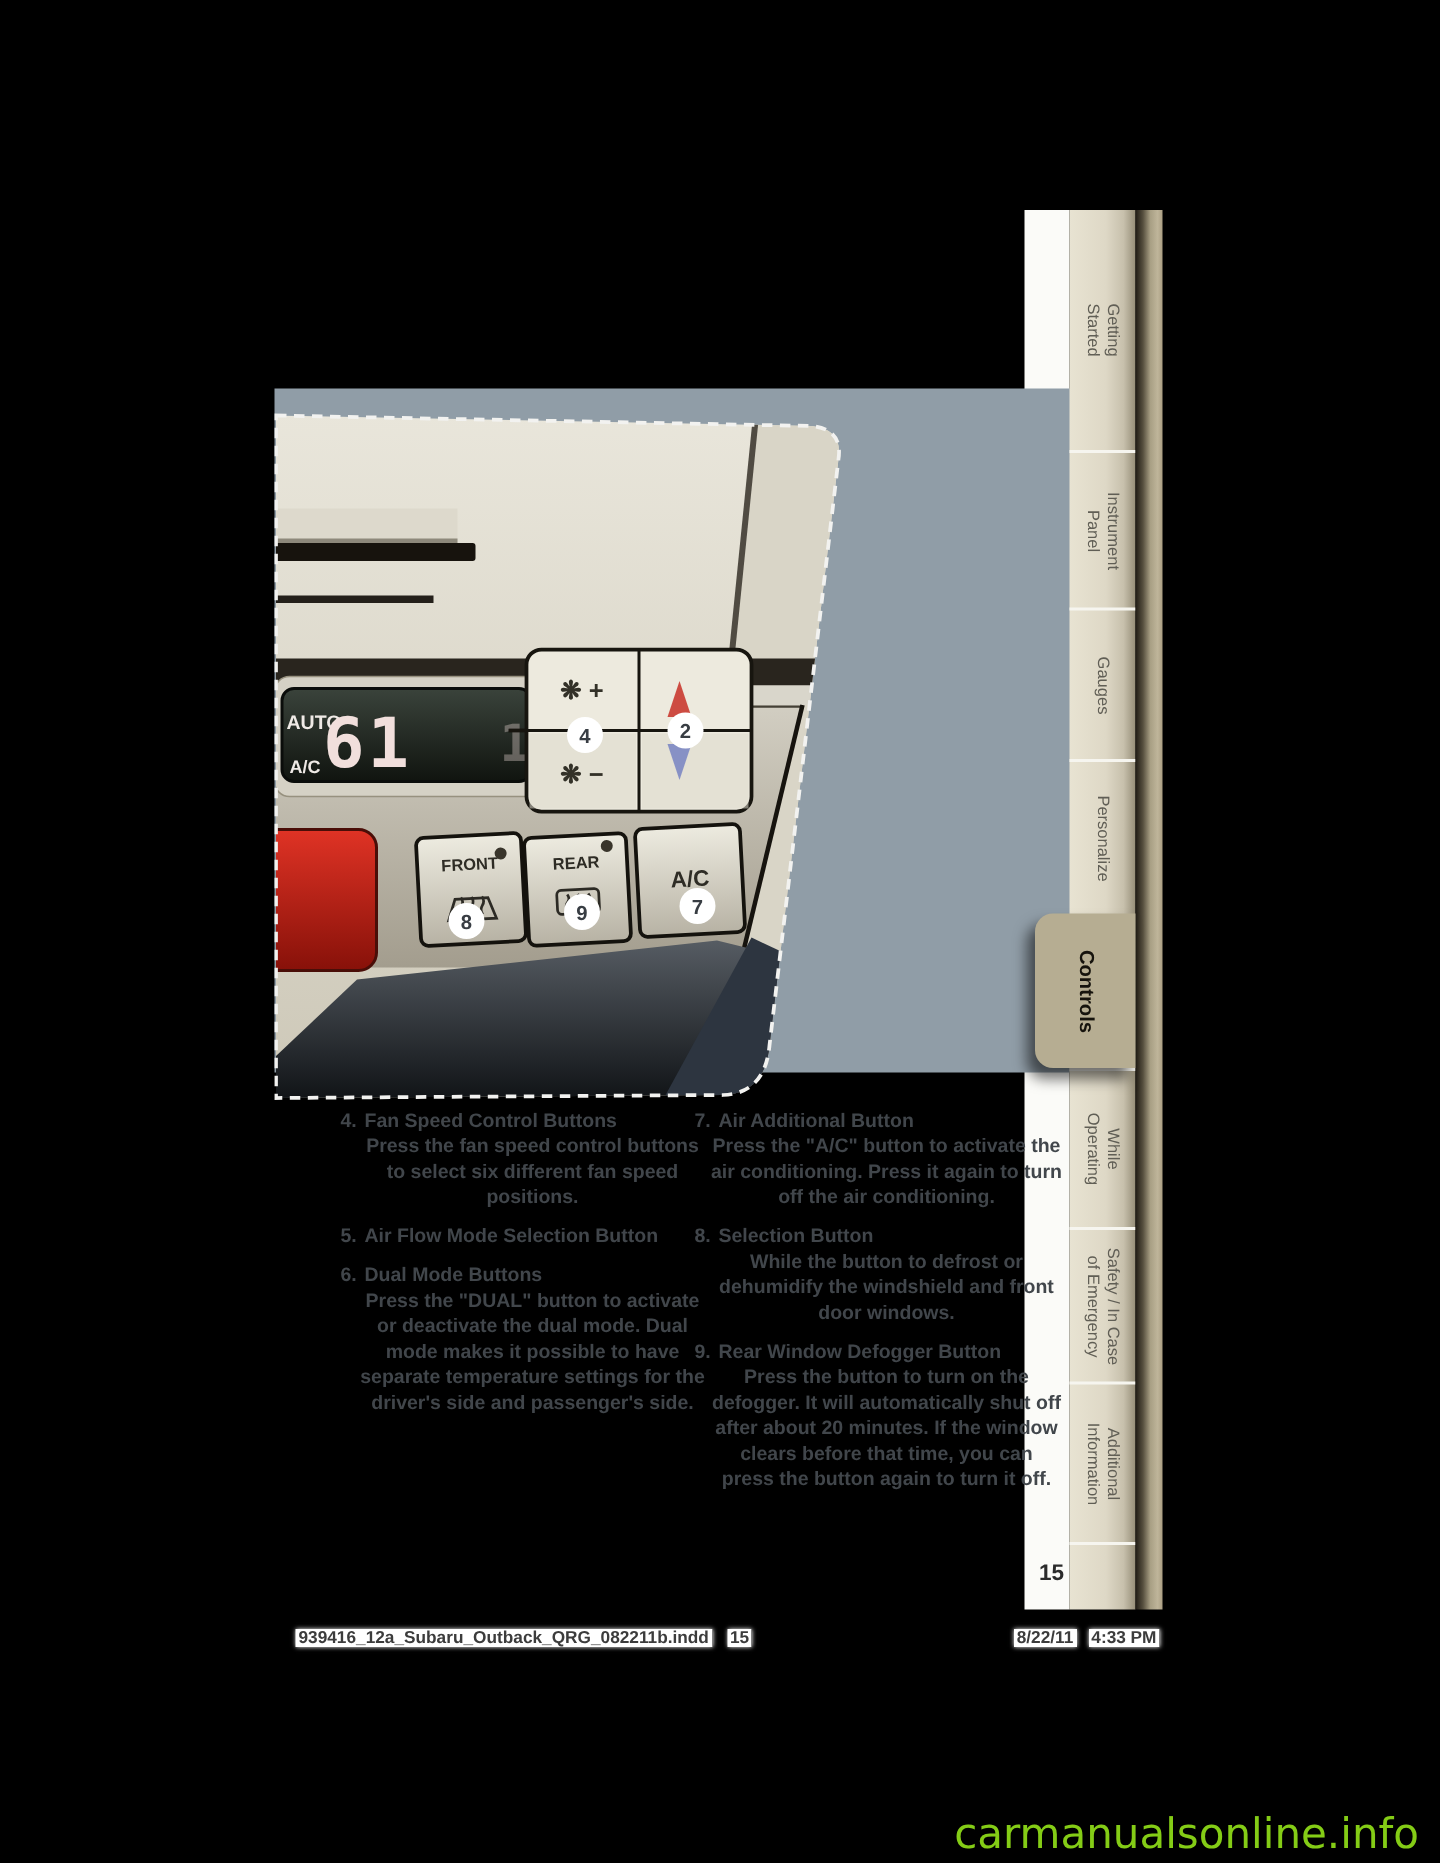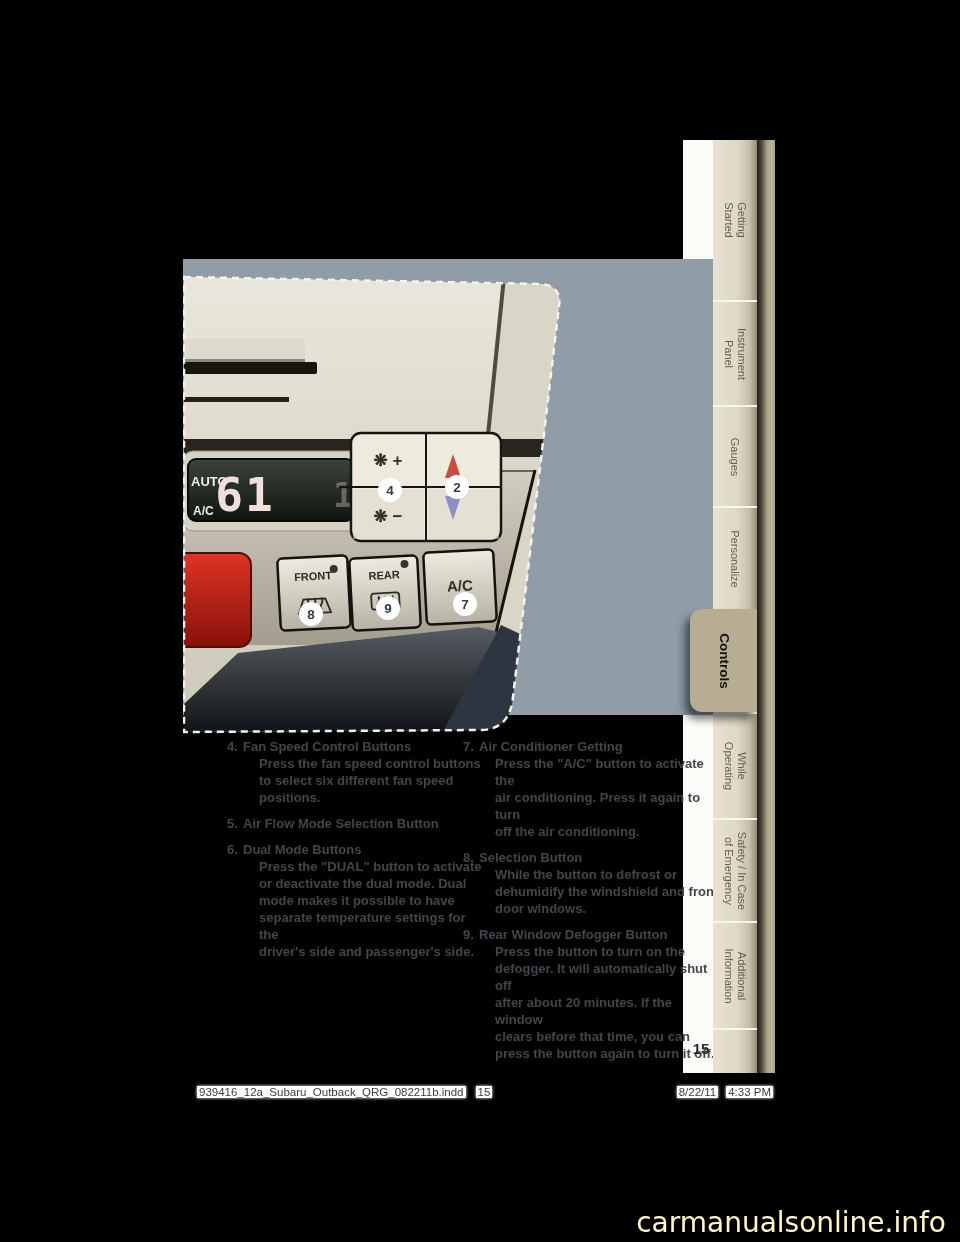--- a/index.html
+++ b/index.html
@@ -12,46 +12,46 @@
   .backdrop{left:183px;top:259px;width:532px;height:456px;background:#909da7;z-index:3;}
   .photo{left:183px;top:273px;width:385px;height:462px;z-index:4;}
   .textzone{z-index:5;color:#41464b;font-weight:bold;font-size:13px;line-height:17px;}
   .col-left{left:227px;top:738px;width:256px;}
   .col-right{left:463px;top:738px;width:256px;}
 
   .sec{margin-bottom:9px;}
   .sec-head{display:flex;}
   .sec-num{width:16px;flex:none;}
   .sec-title{flex:1;}
-  .sec-body{margin-left:32px;white-space:pre-line;}
+  .sec-body{margin-left:0;white-space:pre-line;text-align:center;}
 
   .tabstrip{left:713px;top:140px;width:44px;height:933px;z-index:6;
     background:linear-gradient(to right,#e8e3d2 0%,#ded8c6 55%,#c7c0ac 82%,#968e78 100%);}
   .spine{left:757px;top:140px;width:18px;height:933px;z-index:6;
     background:linear-gradient(to right,#1f1b14 0%,#57503f 28%,#a89f84 55%,#bfb59a 82%,#ab9f83 100%);}
   .tab{position:absolute;left:0;width:44px;border-bottom:2px solid #f6f5ef;box-sizing:border-box;}
   .tab-label{position:absolute;left:50%;top:50%;transform:translate(-50%,-50%) rotate(90deg);
     text-align:center;font-size:11px;line-height:12.5px;color:#605e55;white-space:nowrap;}
   .tab-line{display:block;}
   .tab-line:empty{display:none;}
   .tab-controls{left:690px;top:609px;width:67px;height:103px;z-index:7;background:#b6ad92;
     border-radius:12px 0 0 12px;box-shadow:-5px 7px 9px rgba(0,0,0,0.55);}
   .tab-controls .tab-label{color:#16130d;font-weight:bold;font-size:13.5px;}
 
   .page-num{left:688px;top:1040px;width:26px;text-align:center;z-index:8;
     color:#2b2b2b;font-weight:bold;font-size:15px;}
 
-  .footer{top:1086px;z-index:8;font-size:11.5px;font-weight:normal;color:#3c3c3c;}
+  .footer{top:1086px;z-index:8;font-size:11.5px;font-weight:bold;color:#3c3c3c;}
   .footer span{background:#fff;box-shadow:0 0 3px #fff;padding:0 2px;}
   .footer-left{left:197px;}
   .footer-left .fp{margin-left:10px;}
   .footer-right{right:187px;}
   .footer-right .ft{margin-left:8px;}
 
-  .watermark{right:14px;top:1206px;z-index:8;color:#fef9c3;font-size:28px;
+  .watermark{right:14px;top:1206px;z-index:8;color:#84cc16;font-size:28px;
     font-family:"DejaVu Sans", sans-serif;}
 </style>
 </head>
 <body>
 
 <div class="abs white-strip"></div>
 <div class="abs backdrop"></div>
 
 <svg class="abs photo" viewBox="0 0 385 462">
   <defs>
@@ -191,21 +191,21 @@
 or deactivate the dual mode. Dual
 mode makes it possible to have
 separate temperature settings for the
 driver's side and passenger's side.</div>
   </div>
 </div>
 <div class="abs textzone col-right">
   <div class="sec">
     <div class="sec-head">
         <span class="sec-num">7.</span>
-        <span class="sec-title">Air Conditioner Getting</span>
+        <span class="sec-title">Air Additional Button</span>
       </div>
     <div class="sec-body">Press the "A/C" button to activate the
 air conditioning. Press it again to turn
 off the air conditioning.</div>
   </div>
   <div class="sec">
     <div class="sec-head">
         <span class="sec-num">8.</span>
         <span class="sec-title">Selection Button</span>
       </div>

